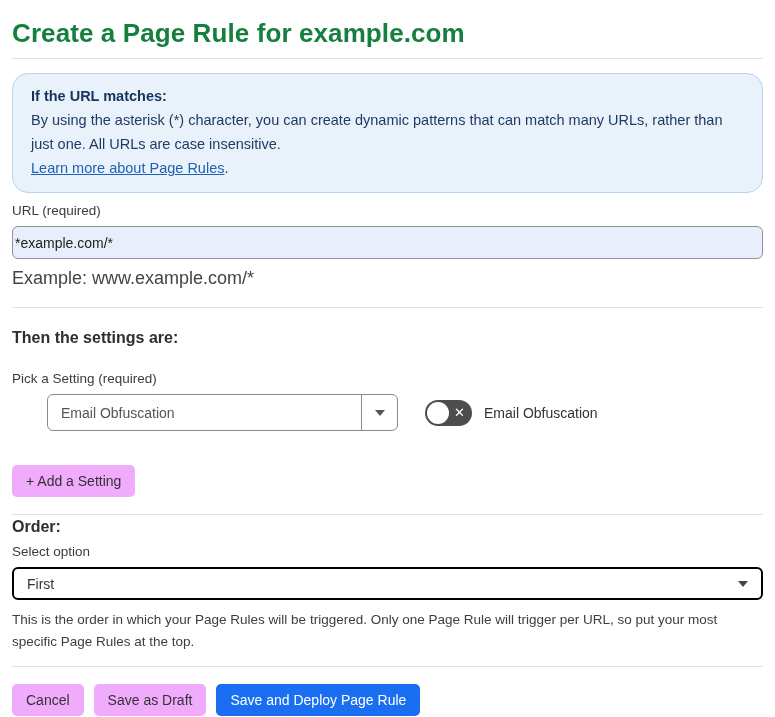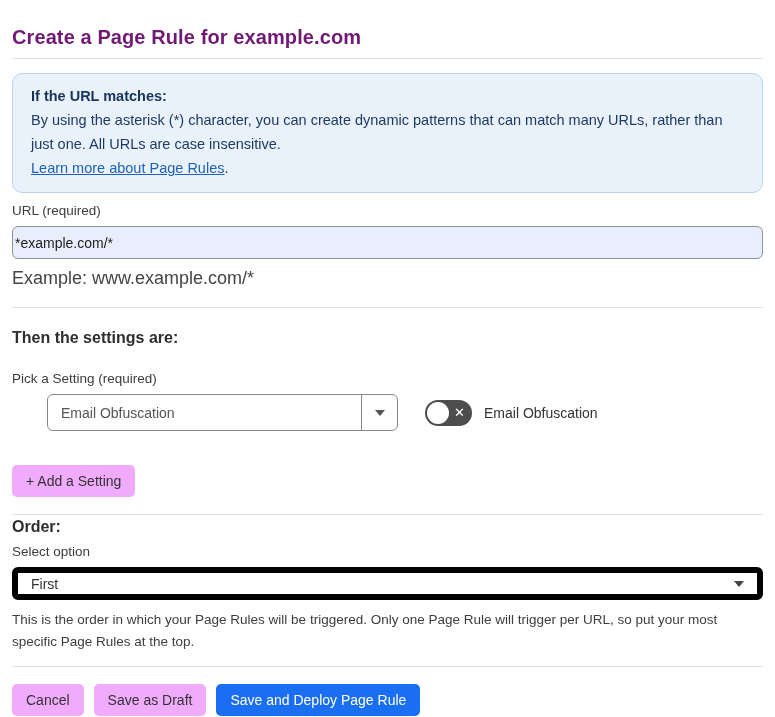--- a/index.html
+++ b/index.html
@@ -7,40 +7,40 @@
   body {
     width: 775px;
     height: 717px;
     font-family: "Liberation Sans", sans-serif;
     color: #333333;
     overflow: hidden;
   }
   .container { padding: 8px 12px 0 12px; }
 
   .page-title {
-    font-size: 20px;
+    font-size: 26px;
     font-weight: 700;
-    color: #701a75;
+    color: #15803d;
     letter-spacing: 0.1px;
-    margin-top: 18px;
+    margin-top: 10px;
   }
   .divider {
     height: 1px;
     background: #e2e2e2;
     border: none;
     margin: 0;
   }
   .divider.under-title { margin-top: 9px; }
 
   
   .info-box {
     margin-top: 14px;
     background: #e9f2fb;
     border: 1px solid #b8d4f0;
-    border-radius: 10px;
+    border-radius: 16px;
     padding: 10px 18px 12px 18px;
     font-size: 14.5px;
     line-height: 24px;
     color: #1f3a63;
   }
   .info-box .info-heading {
     font-weight: 700;
     color: #16335c;
   }
   .info-box a.info-link {
@@ -176,21 +176,21 @@
   .order-label { margin-top: 8px; }
 
   .order-select {
     position: relative;
     display: flex;
     align-items: center;
     width: 751px;
     height: 33px;
     margin-top: 8px;
     background: #ffffff;
-    border: 6px solid #000000;
+    border: 2px solid #000000;
     border-radius: 6px;
     padding: 0 13px;
     font-size: 14px;
     color: #333333;
     cursor: pointer;
   }
   .order-select .caret {
     position: absolute;
     right: 13px;
     border-top-color: #444444;

